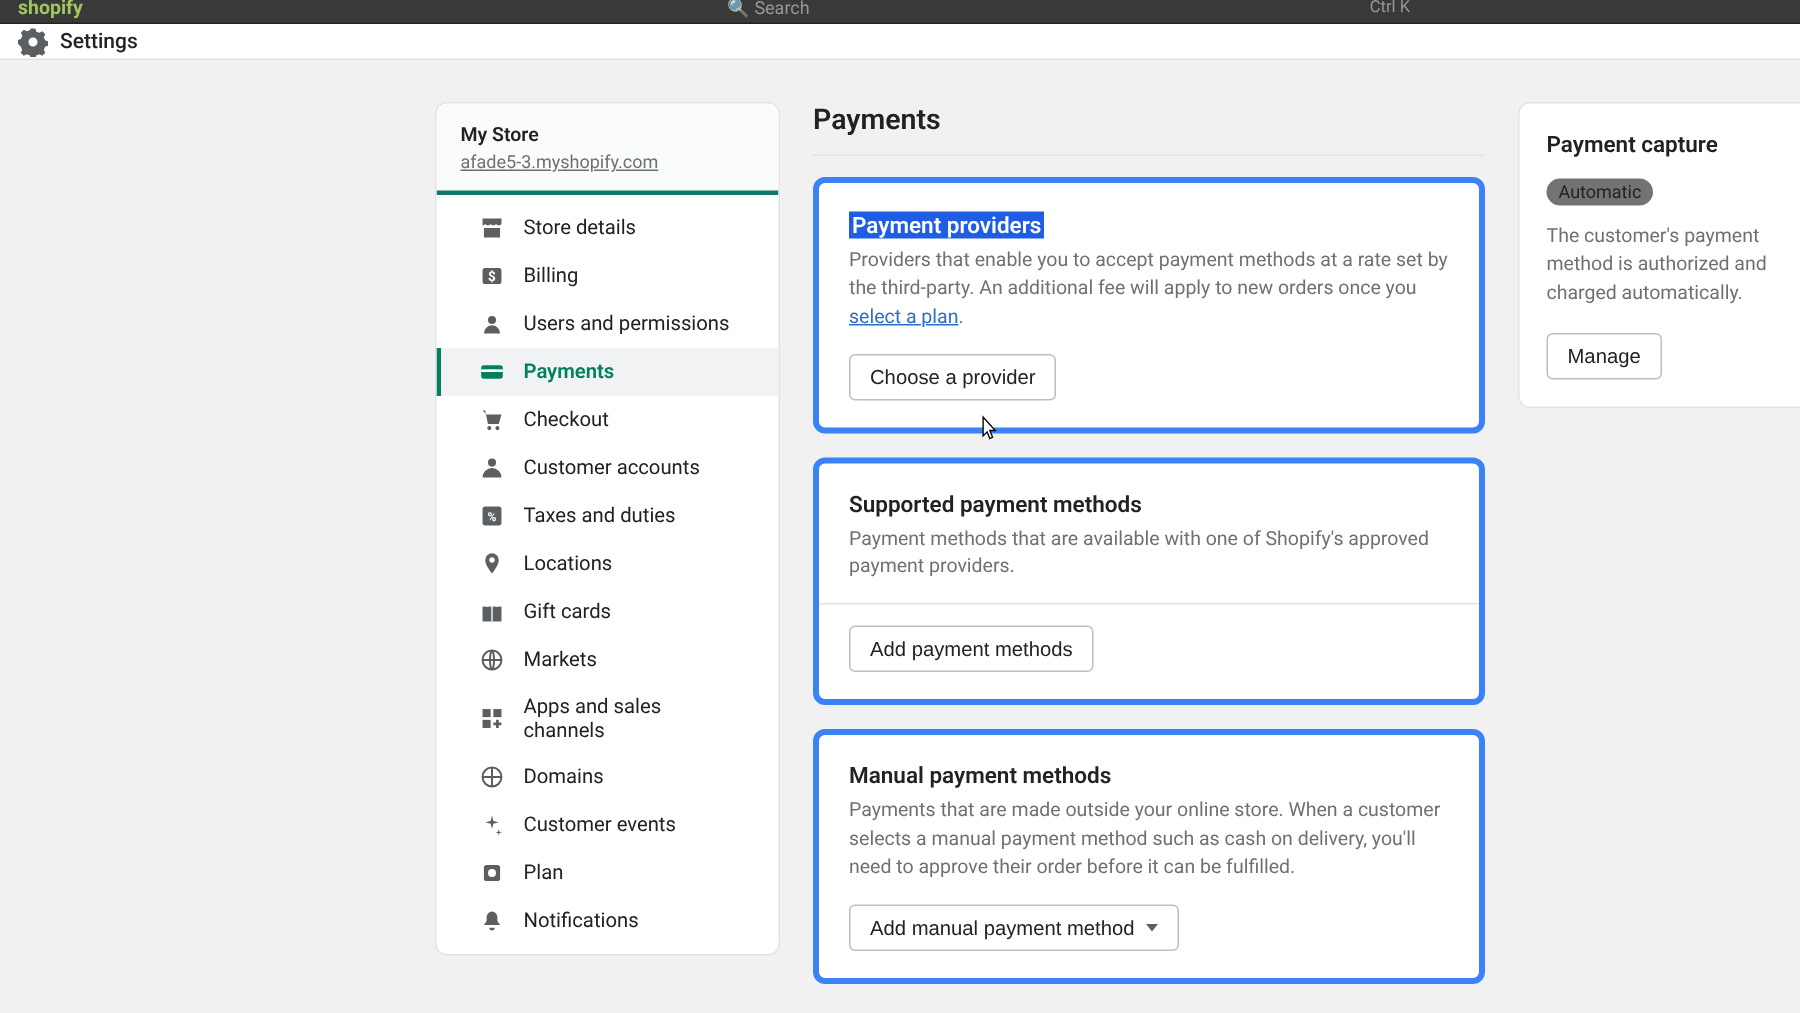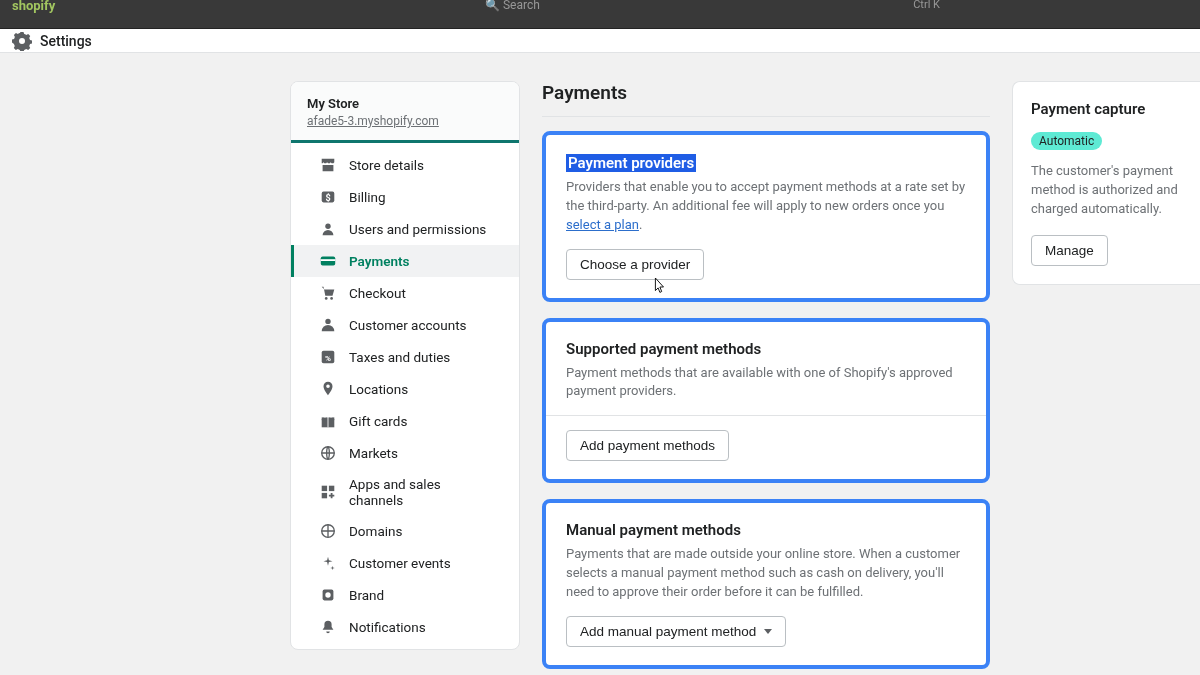--- a/index.html
+++ b/index.html
@@ -1,17 +1,17 @@
 <!DOCTYPE html>
 <html><head>
 <meta charset="utf-8">
 <style>
 * { box-sizing: border-box; margin: 0; padding: 0; }
 body { font-family: -apple-system, BlinkMacSystemFont, "Segoe UI", Roboto, sans-serif; background: #f1f1f1; color: #202223; overflow: hidden; }
-.topbar-dim { height: 29px; background: #1a1a1a; opacity: 0.85; border-bottom: 1px solid #000; position: relative; }
+.topbar-dim { height: 16px; background: #1a1a1a; opacity: 0.85; border-bottom: 1px solid #000; position: relative; }
 .topbar-dim .logo { position: absolute; left: 12px; top: -2px; color: #95bf47; font-weight: 700; font-size: 13px; }
 .topbar-dim .search { position: absolute; left: 485px; top: -2px; color: #888; font-size: 12px; }
 .topbar-dim .ctrl { position: absolute; right: 260px; top: -2px; color: #888; font-size: 11px; }
 .settings-bar { height: 24px; background: #fff; border-bottom: 1px solid #e1e3e5; display: flex; align-items: center; padding: 0 12px; }
 .settings-bar .icon { width: 20px; height: 20px; margin-right: 8px; color: #5c5f62; }
 .settings-bar .label { font-size: 14px; font-weight: 500; color: #202223; }
 .layout { display: flex; padding: 28px 0 0 290px; gap: 22px; align-items: flex-start; }
 .sidebar { width: 230px; background: #fff; border: 1px solid #e1e3e5; border-radius: 8px; overflow: hidden; flex-shrink: 0; }
 .store-head { padding: 14px 16px 12px; border-bottom: 3px solid #0f766e; background: #fafbfb; }
 .store-head .name { font-size: 13px; font-weight: 600; color: #202223; margin-bottom: 3px; }
@@ -28,21 +28,21 @@
 .card { background: #fff; border: 4px solid #3b82f6; border-radius: 8px; margin-bottom: 16px; padding: 18px 20px; }
 .card-title { font-size: 15px; font-weight: 600; margin-bottom: 6px; }
 .card-title.hl { background: #1f5de5; color: #fff; display: inline-block; padding: 0 2px; }
 .card-desc { font-size: 13px; color: #6d7175; line-height: 1.45; margin-bottom: 14px; }
 .card-desc a { color: #2c6ecb; text-decoration: underline; }
 .card hr { border: none; border-top: 1px solid #e1e3e5; margin: 14px -20px; }
 .btn { display: inline-flex; align-items: center; background: #fff; border: 1px solid #babfc3; border-radius: 4px; padding: 7px 13px; font-size: 13.5px; font-weight: 500; cursor: pointer; color: #202223; }
 .btn .caret { margin-left: 8px; border-left: 4px solid transparent; border-right: 4px solid transparent; border-top: 5px solid #5c5f62; }
 .side-card { width: 195px; background: #fff; border: 1px solid #e1e3e5; border-radius: 8px 0 0 8px; padding: 18px 18px; flex-shrink: 0; border-right: none; }
 .side-title { font-size: 15px; font-weight: 600; margin-bottom: 12px; }
-.badge { display: inline-block; background: #5eead4; color: #202223; font-size: 12px; padding: 2px 8px; border-radius: 10px; margin-bottom: 12px; }
+.badge { display: inline-block; background: #737373; color: #202223; font-size: 12px; padding: 2px 8px; border-radius: 10px; margin-bottom: 12px; }
 .side-desc { font-size: 13px; color: #6d7175; line-height: 1.45; margin-bottom: 16px; }
 .cursor { position: absolute; left: 650px; top: 276px; width: 18px; height: 22px; pointer-events: none; z-index: 999; }
 </style>
 </head>
 <body>
 
 <div class="topbar-dim">
   <span class="logo">shopify</span>
   <span class="search">🔍 <span>Search</span></span>
   <span class="ctrl">Ctrl K</span>
@@ -182,21 +182,21 @@
           </span>
           <span>Customer events</span>
         </li>
       <li class="nav-item">
           <span class="icon">
             <svg viewBox="0 0 20 20" fill="currentColor">
               <rect x="4" y="4" width="12" height="12" rx="2"></rect>
               <circle cx="10" cy="10" r="3" fill="#fff"></circle>
             </svg>
           </span>
-          <span>Brand</span>
+          <span>Plan</span>
         </li>
       <li class="nav-item">
           <span class="icon">
             <svg viewBox="0 0 20 20" fill="currentColor">
               <path d="M10 3a4 4 0 014 4v3l2 3H4l2-3V7a4 4 0 014-4zm-2 12h4a2 2 0 01-4 0z"></path>
             </svg>
           </span>
           <span>Notifications</span>
         </li>
 

